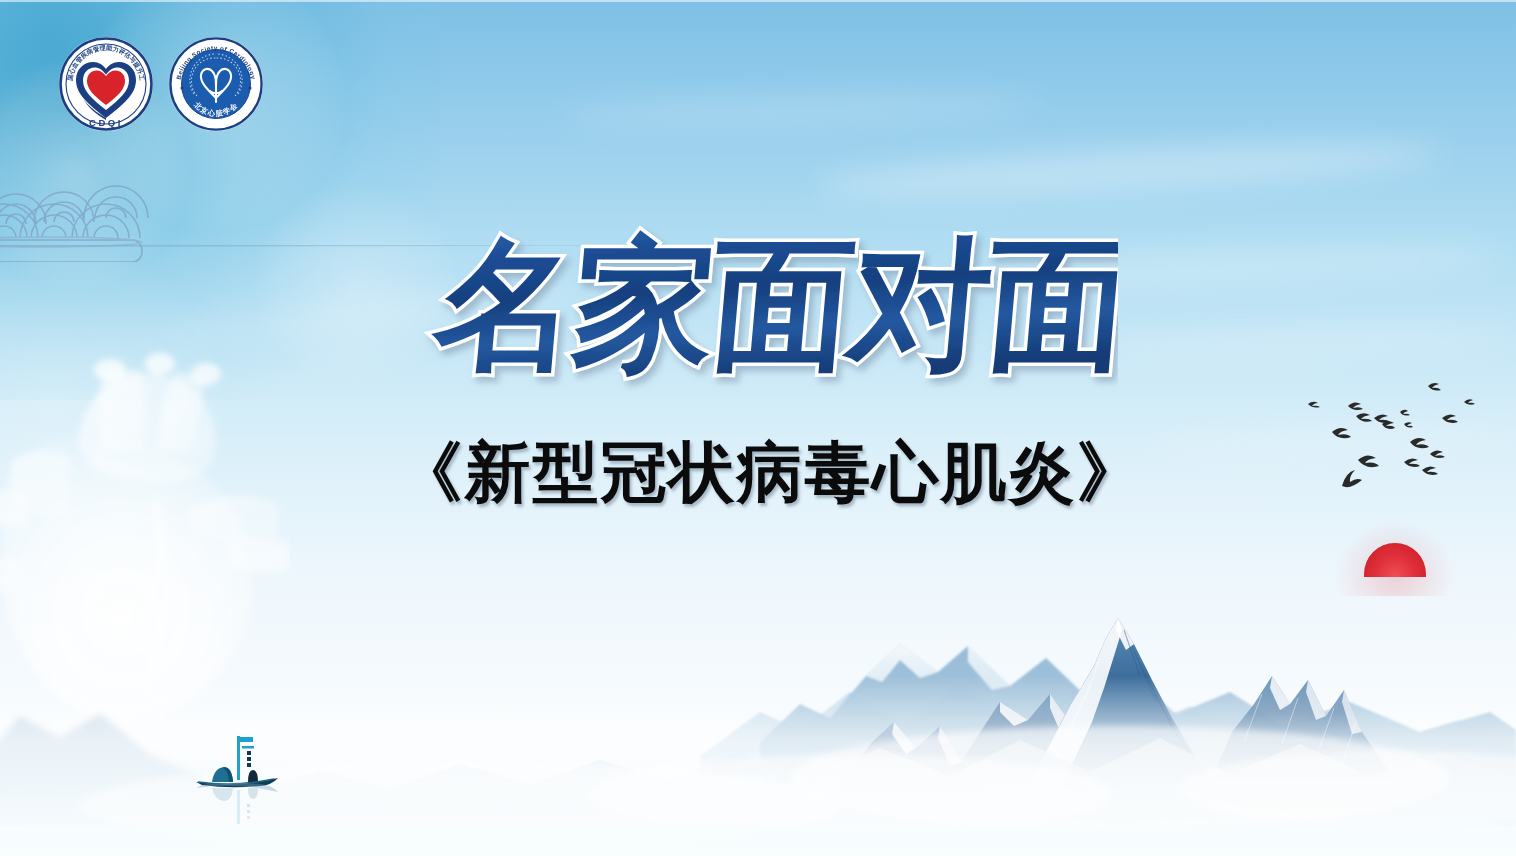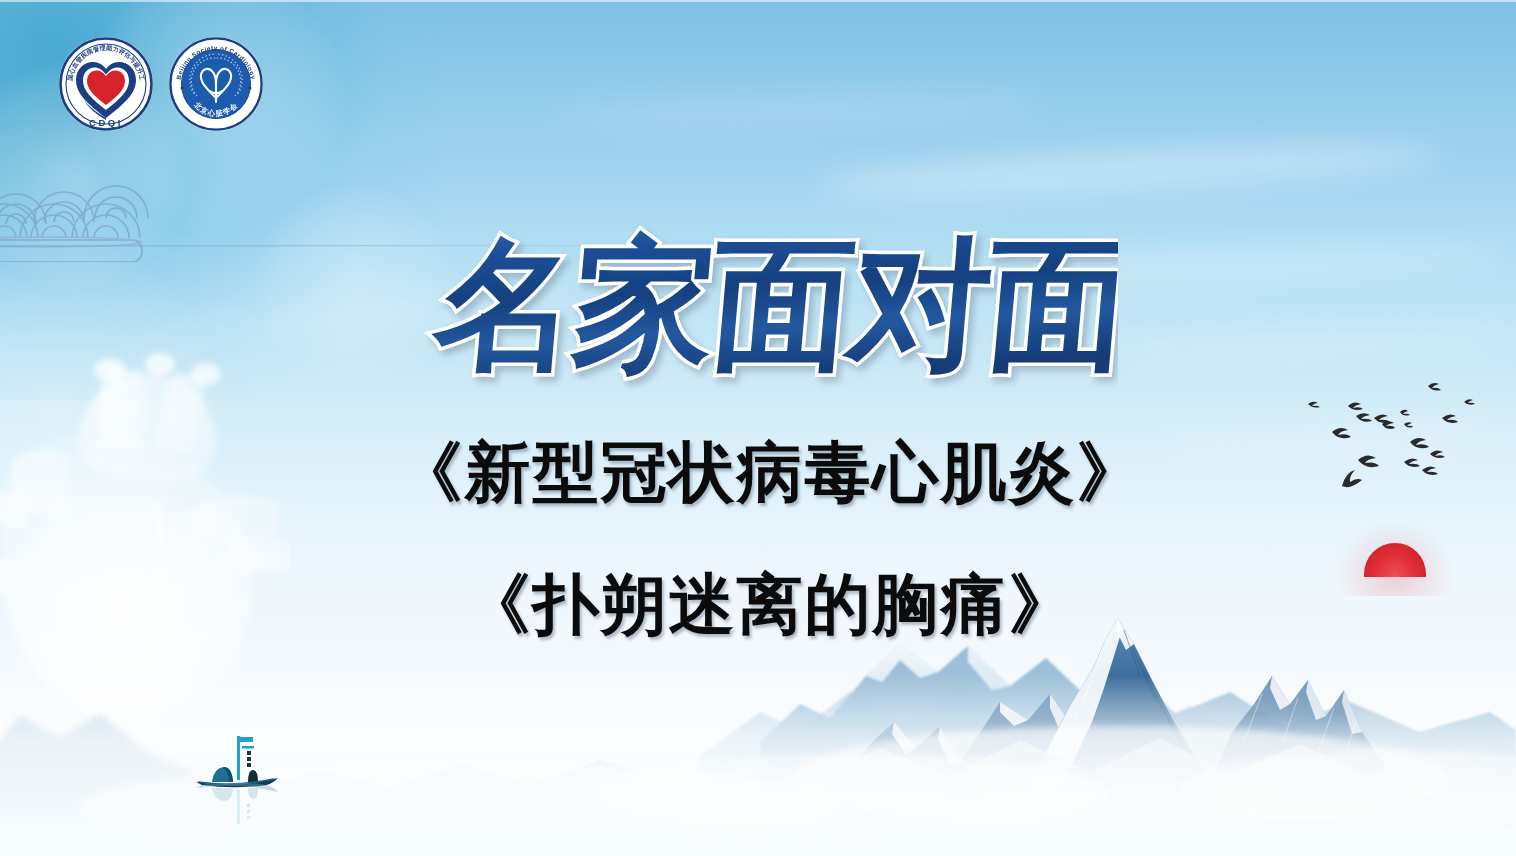--- a/index.html
+++ b/index.html
@@ -517,16 +517,15 @@
           <feDropShadow dx="4" dy="5" stdDeviation="3.5" flood-color="#7d96ad" flood-opacity=".55"></feDropShadow>
         </filter>
       </defs>
       <g filter="url(#calliShadow)">
         <text x="360" y="130" text-anchor="middle" font-family="'DejaVu Serif','Liberation Serif',serif" font-size="142" font-weight="bold" letter-spacing="-4" fill="url(#calliFill)" stroke="#ffffff" stroke-width="7" paint-order="stroke fill" transform="skewX(-5) translate(30,0)">名家面对面</text>
       </g>
     </svg>
   </div>
 
   <div class="subtitle sub1">《新型冠状病毒心肌炎》</div>
-  <div class="subtitle sub2">《扑朔迷离的胸痛》</div>
 
   <div class="topedge"></div>
 </div>
 
 </body></html>

